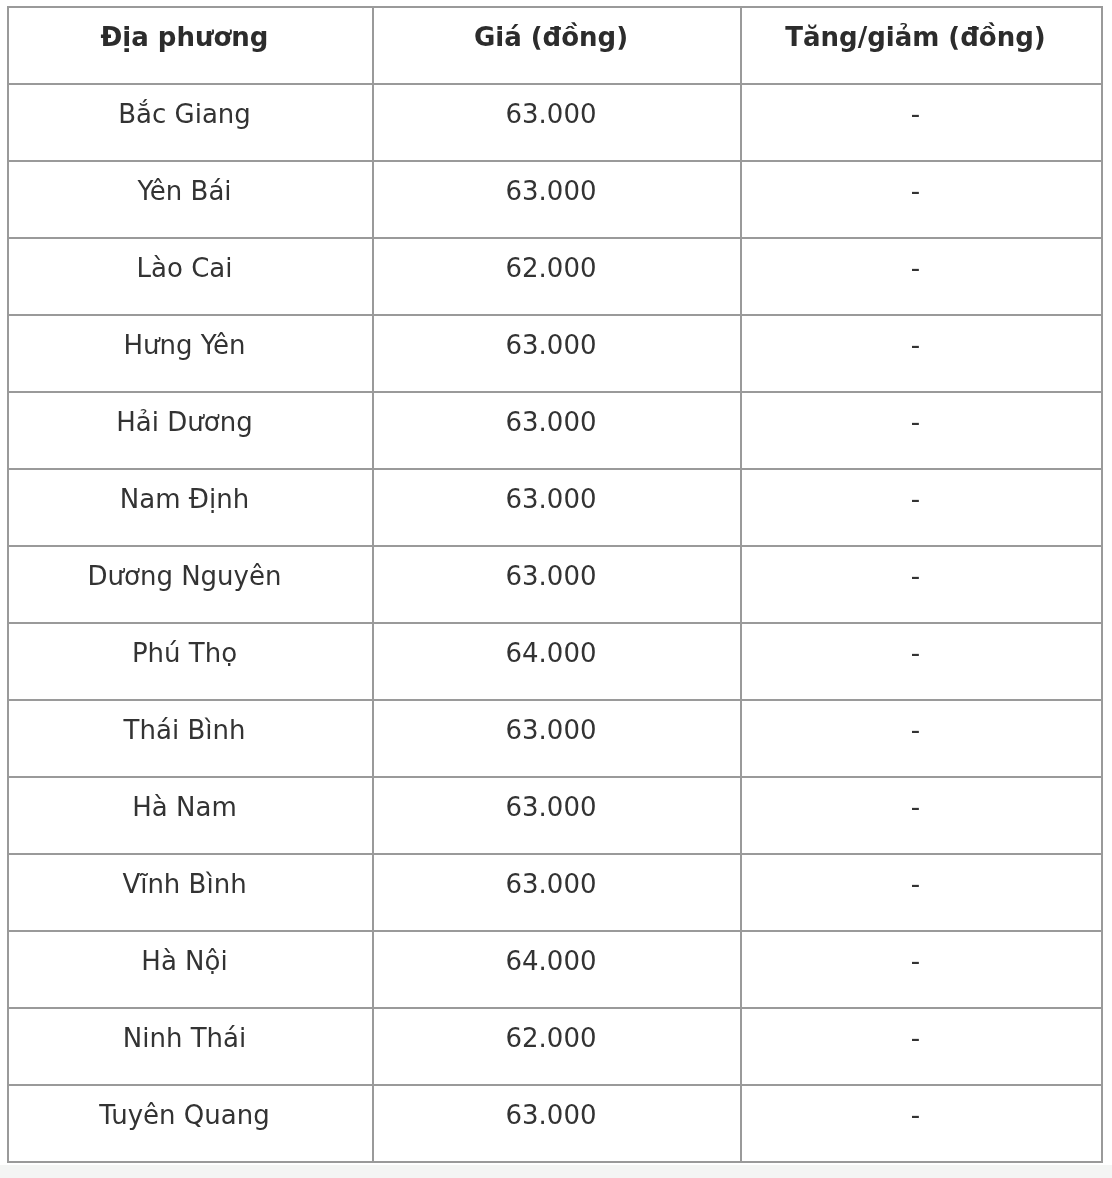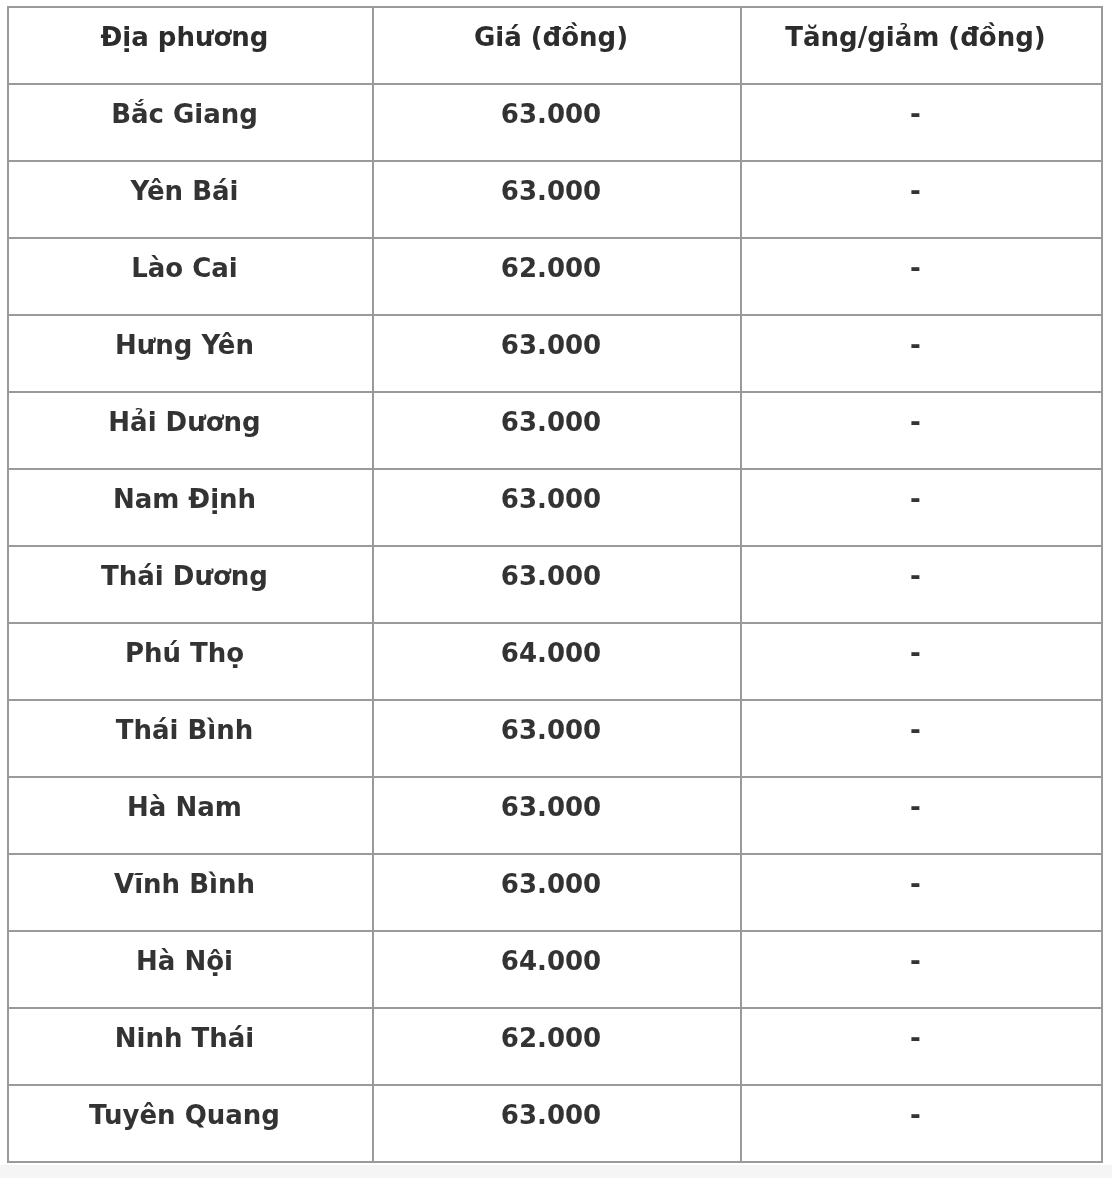--- a/index.html
+++ b/index.html
@@ -43,21 +43,21 @@
     font-size: 26px;
     line-height: 34px;
     overflow: hidden;
     white-space: nowrap;
   }
   .price-table th {
     font-weight: 700;
     color: var(--header_text);
   }
   .price-table td {
-    font-weight: 700;
+    font-weight: 400;
     color: var(--cell_text);
   }
   .bottom-strip {
     position: absolute;
     left: 0;
     top: 1165px;
     width: 1112px;
     height: 13px;
     background: var(--strip_bg);
   }
@@ -105,21 +105,21 @@
             <td>Hải Dương</td>
             <td>63.000</td>
             <td>-</td>
           </tr>
           <tr>
             <td>Nam Định</td>
             <td>63.000</td>
             <td>-</td>
           </tr>
           <tr>
-            <td>Thái Dương</td>
+            <td>Dương Nguyên</td>
             <td>63.000</td>
             <td>-</td>
           </tr>
           <tr>
             <td>Phú Thọ</td>
             <td>64.000</td>
             <td>-</td>
           </tr>
           <tr>
             <td>Thái Bình</td>

